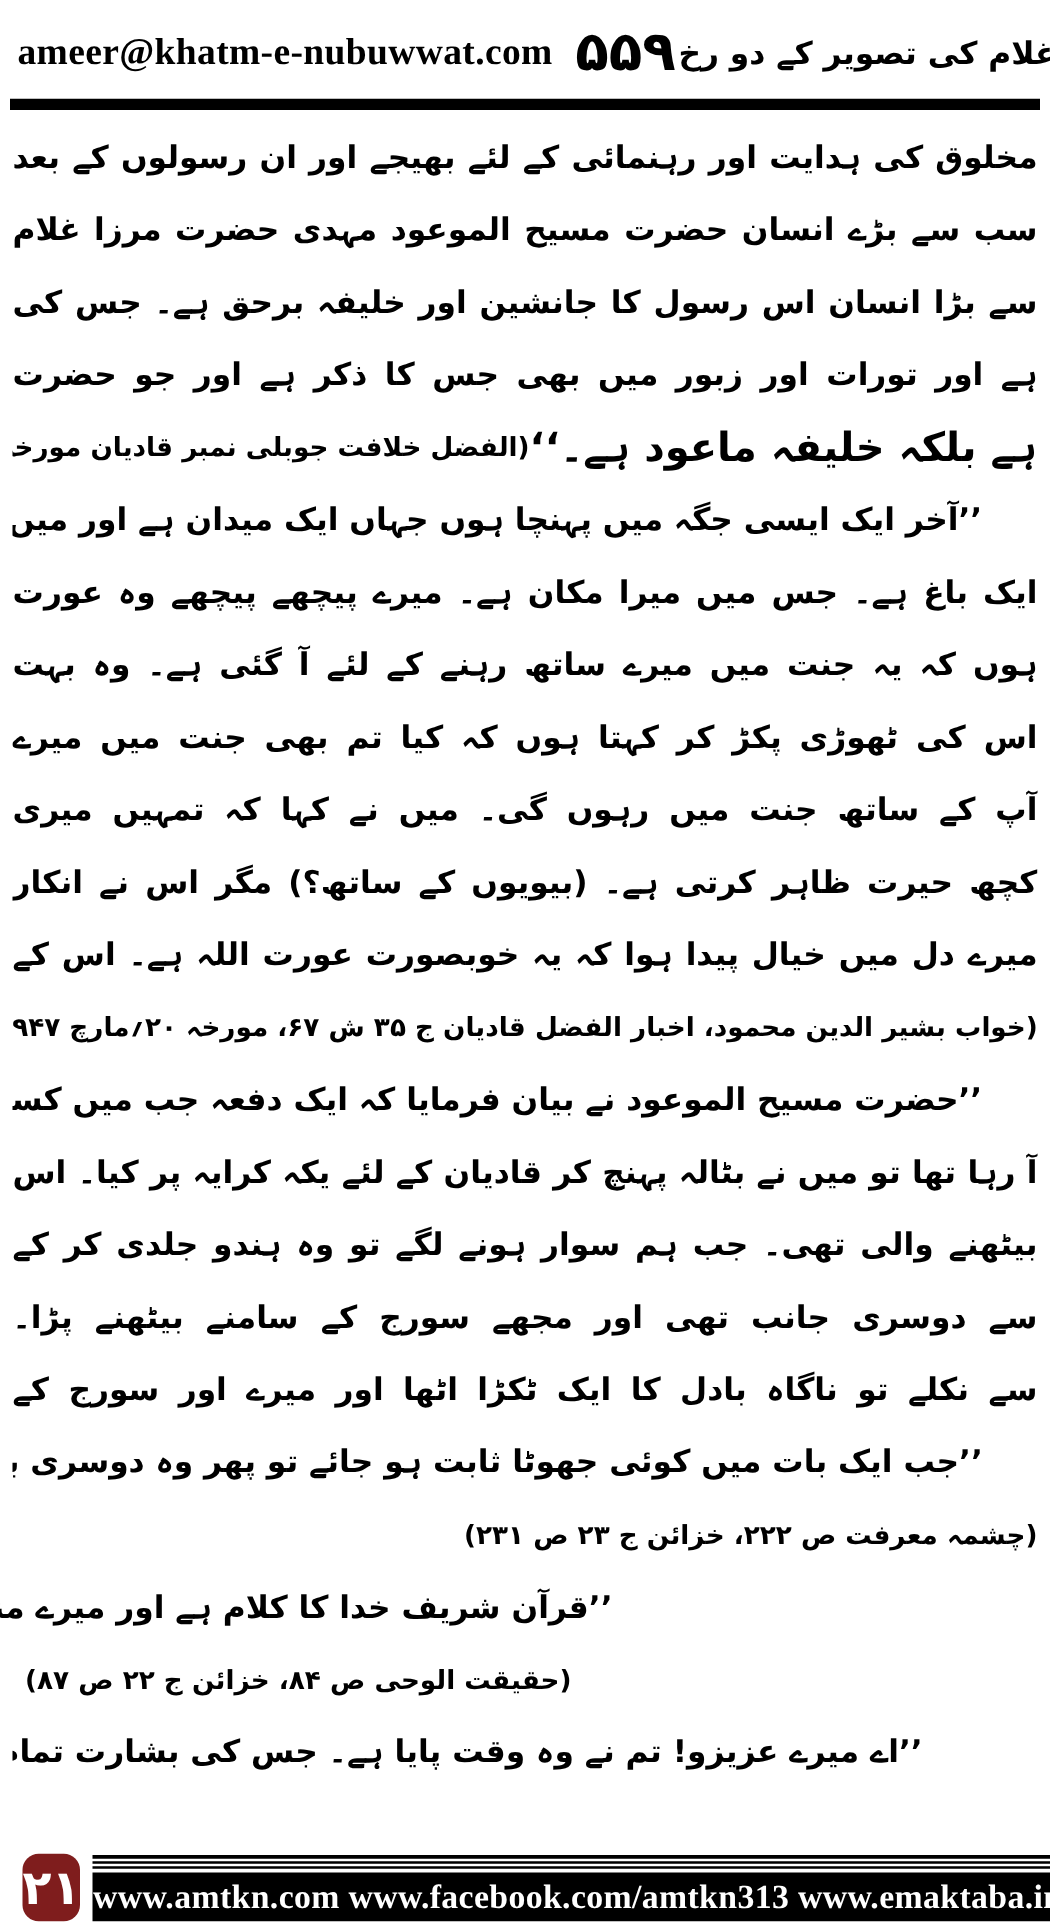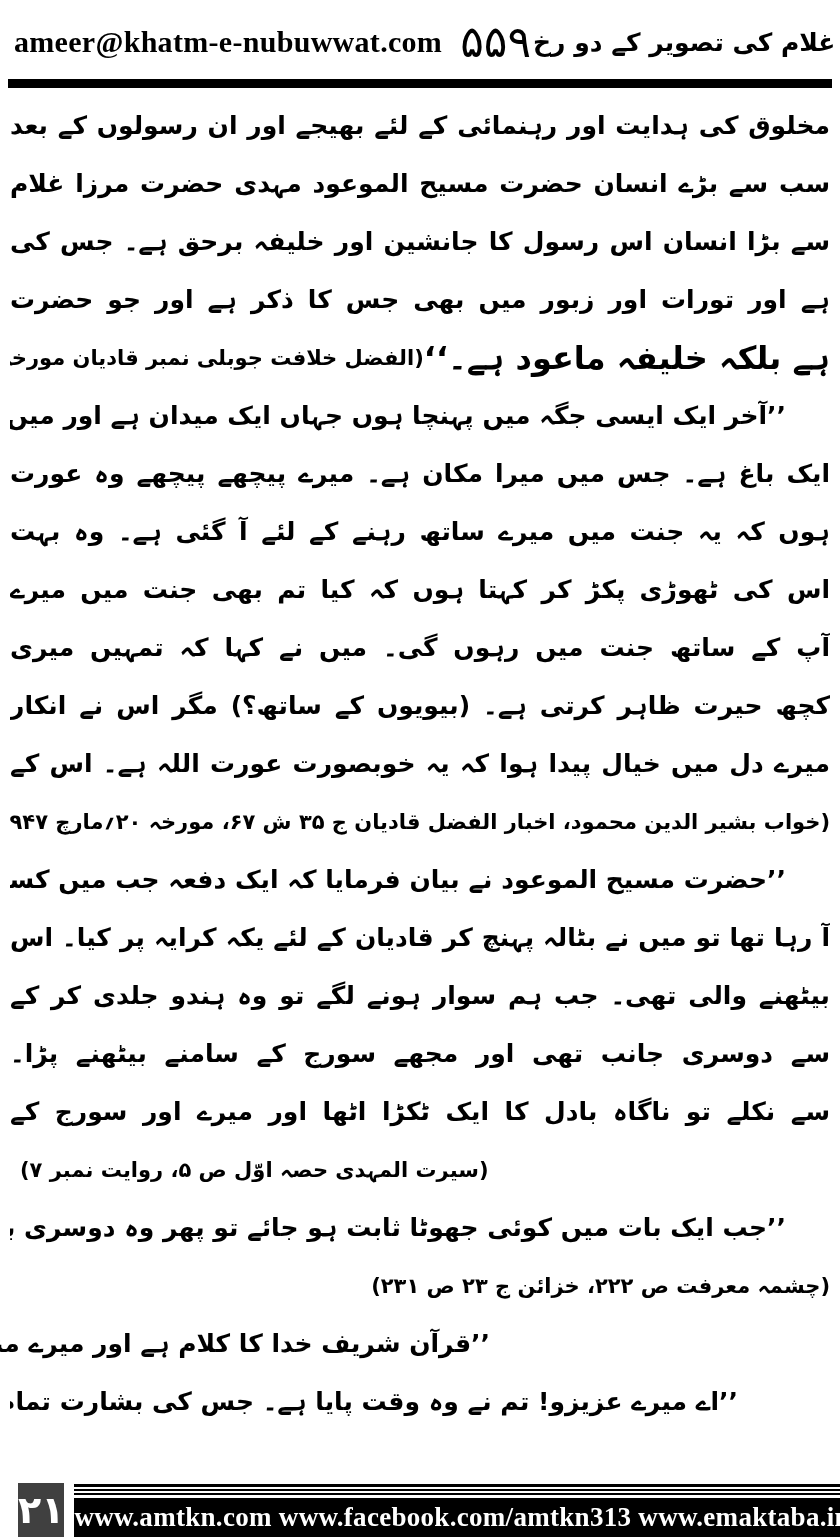--- a/index.html
+++ b/index.html
@@ -17,21 +17,21 @@
   .header {
     display:flex; align-items:center; justify-content:space-between;
     padding:14px 12px 0 14px; height:56px;
   }
   .email {
     font-family:"Liberation Serif", serif;
     font-weight:bold; font-size:30px; letter-spacing:.3px;
     white-space:nowrap;
   }
   .pnum {
-    font-weight:normal; font-size:44px; line-height:44px;
+    font-weight:bold; font-size:44px; line-height:44px;
     margin:0 2px 0 18px; white-space:nowrap;
   }
   .title {
     direction:rtl; font-weight:bold; font-size:25px;
     white-space:nowrap; text-align:right;
   }
   .rule { height:9px; background:#000; margin:9px 8px 0 8px; }
 
   
   .lines { padding:9px 10px 0 10px; }
@@ -52,23 +52,23 @@
   .ln.split .scite { font-size:21px; }
   .ln.split.mid .scite { }
 
   
   .footer {
     position:absolute; left:0; right:0; bottom:3px;
     display:flex; align-items:stretch; gap:10px;
     height:54px; padding:0 4px 0 18px;
   }
   .fnum {
-    width:82px; background:#404040; color:#fff;
+    width:82px; background:#7f1d1d; color:#fff;
     display:flex; align-items:center; justify-content:center;
-    font-size:38px; font-weight:bold;
+    font-size:38px; font-weight:bold;border-radius:13px;
   }
   .fright { flex:1; display:flex; flex-direction:column; }
   .flines { display:flex; flex-direction:column; gap:2px; padding-top:1px; }
   .fl { height:2px; background:#000; }
   .fl.thick { height:3px; }
   .fbar {
     margin-top:3px; flex:1; background:#000; color:#fff;
     display:flex; align-items:center; justify-content:center;
     font-family:"Liberation Serif", serif; font-weight:bold;
     font-size:27px; white-space:nowrap; letter-spacing:.3px;
@@ -102,26 +102,26 @@
       <div class="ln j">اس کی ٹھوڑی پکڑ کر کہتا ہوں کہ کیا تم بھی جنت میں میرے ساتھ رہو گی؟ اس نے کہا ہاں۔ میں</div>
       <div class="ln j">آپ کے ساتھ جنت میں رہوں گی۔ میں نے کہا کہ تمہیں میری بیویوں کے ساتھ رہنا پڑے گا۔ وہ</div>
       <div class="ln j">کچھ حیرت ظاہر کرتی ہے۔ (بیویوں کے ساتھ؟) مگر اس نے انکار نہیں کیا۔ اس وقت ایک دم</div>
       <div class="ln j">میرے دل میں خیال پیدا ہوا کہ یہ خوبصورت عورت اللہ ہے۔ اس کے بعد میری آنکھ کھل گئی۔‘‘</div>
       <div class="ln cite">(خواب بشیر الدین محمود، اخبار الفضل قادیان ج ۳۵ ش ۶۷، مورخہ ۲۰؍مارچ ۱۹۴۷ء)</div>
       <div class="ln first">’’حضرت مسیح الموعود نے بیان فرمایا کہ ایک دفعہ جب میں کسی سفر سے واپس قادیان</div>
       <div class="ln j">آ رہا تھا تو میں نے بٹالہ پہنچ کر قادیان کے لئے یکہ کرایہ پر کیا۔ اس یکے پر ایک ہندو سواری بھی</div>
       <div class="ln j">بیٹھنے والی تھی۔ جب ہم سوار ہونے لگے تو وہ ہندو جلدی کر کے اس طرف چڑھ گیا جو سورج کے رخ</div>
       <div class="ln j">سے دوسری جانب تھی اور مجھے سورج کے سامنے بیٹھنے پڑا۔ حضرت صاحب نے فرمایا۔ جب ہم شہر</div>
       <div class="ln j">سے نکلے تو ناگاہ بادل کا ایک ٹکڑا اٹھا اور میرے اور سورج کے درمیان آ گیا اور ساتھ ساتھ آیا۔‘‘</div>
-      <div class="ln cite">(سیرت المہدی حصہ اوّل ص ۵، روایت نمبر ۷)</div>
       <div class="ln first">’’جب ایک بات میں کوئی جھوٹا ثابت ہو جائے تو پھر وہ دوسری باتوں میں اس پر کوئی</div>
       <div class="ln split mid">
         <span class="scite">(چشمہ معرفت ص ۲۲۲، خزائن ج ۲۳ ص ۲۳۱)</span>
       </div>
       <div class="ln center">’’قرآن شریف خدا کا کلام ہے اور میرے منہ کی باتیں ہیں۔‘‘</div>
+      <div class="ln cite">(حقیقت الوحی ص ۸۴، خزائن ج ۲۲ ص ۸۷)</div>
       <div class="ln first deep">’’اے میرے عزیزو! تم نے وہ وقت پایا ہے۔ جس کی بشارت تمام نبیوں نے دی ہے</div>
     </div>
 
   <div class="footer">
     <div class="fnum">۲۱</div>
     <div class="fright">
       <div class="flines">
         <div class="fl thick"></div>
         <div class="fl"></div>
         <div class="fl"></div>

